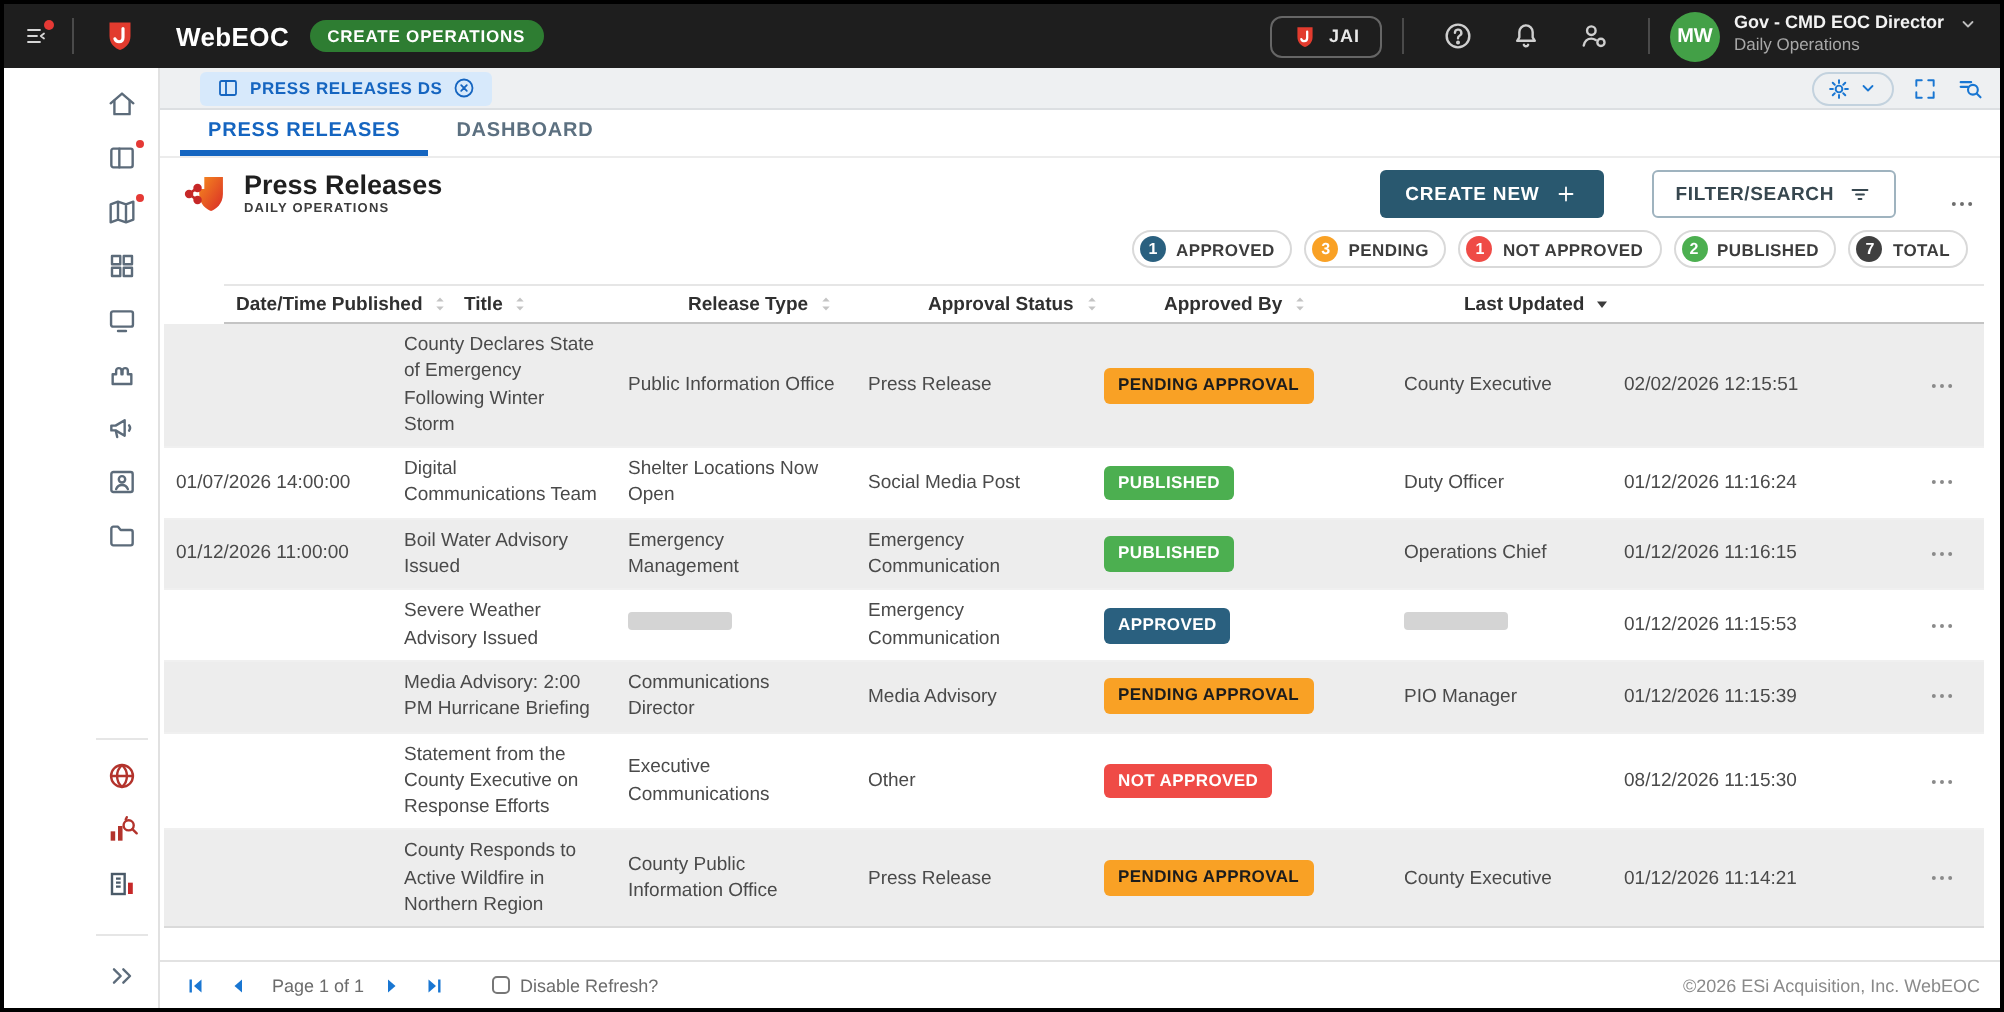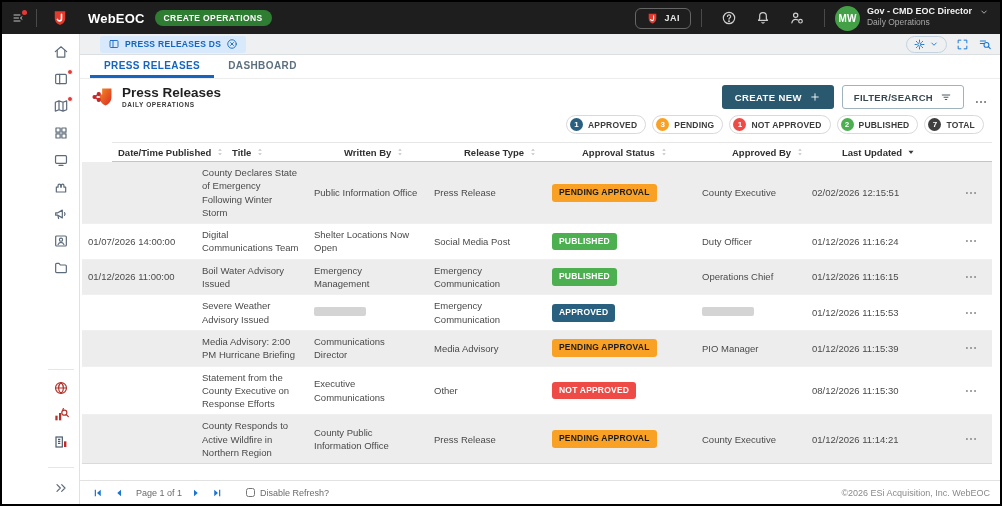--- a/index.html
+++ b/index.html
@@ -56,21 +56,21 @@
   
   .viewtabs { height:24px; flex:0 0 24px; background:#fff; border-bottom:1px solid #ececec; display:flex; align-items:stretch; padding-left:10px; }
   .vtab { display:flex; align-items:center; padding:0 14px; font-size:10px; font-weight:bold; letter-spacing:.4px; color:#5c7080; border-bottom:3px solid transparent; cursor:pointer; }
   .vtab.active { color:#1565c0; border-bottom-color:#1565c0; }
 
   
   .board-header { display:flex; align-items:center; padding:6px 12px 4px 12px; }
   .board-logo { width:27px; height:25px; margin-right:8px; }
   .bh-title { font-size:13.5px; font-weight:bold; color:#1f1f1f; line-height:1.1; }
   .bh-sub { font-size:6.5px; font-weight:bold; color:#3c3c3c; letter-spacing:.6px; }
-  .bh-right { margin-left:auto; display:flex; align-items:flex-end; gap:8px; }
+  .bh-right { margin-left:auto; display:flex; align-items:flex-end; gap:24px; }
   .btn-create { display:flex; align-items:center; gap:7px; background:#29586f; color:#fff; border:none; font-family:inherit; font-size:9.5px; font-weight:bold; letter-spacing:.4px; padding:6px 13px; border-radius:3px; cursor:pointer; }
   .btn-filter { display:flex; align-items:center; gap:7px; background:#fff; color:#37474f; border:1px solid #9fb3bf; font-family:inherit; font-size:9.5px; font-weight:bold; letter-spacing:.3px; padding:5px 11px; border-radius:3px; cursor:pointer; }
   .bh-more { color:#6d6d6d; margin-left:2px; cursor:pointer; }
 
   
   .badge-row { display:flex; justify-content:flex-end; align-items:center; gap:6px; padding:2px 16px 6px; }
   .pill { display:flex; align-items:center; gap:5px; border:1px solid #d9d9d9; border-radius:11px; background:#fff; padding:2px 8px 2px 3px; height:19px; cursor:pointer; }
   .pill .cnt { width:13px; height:13px; border-radius:50%; color:#fff; font-size:8px; font-weight:bold; display:flex; align-items:center; justify-content:center; }
   .pill .lbl { font-size:8.5px; font-weight:bold; color:#3c3c3c; letter-spacing:.2px; }
 
@@ -409,29 +409,20 @@
               <div class="th">
                 <span>Title</span>
                 <span class="icon s12">
                   <svg viewBox="0 0 24 24">
                     <path d="M8.3 9.5L12 5.5l3.7 4z" fill="#c4c4c4"></path>
                     <path d="M8.3 14.5l3.7 4 3.7-4z" fill="#c4c4c4"></path>
                   </svg>
                 </span>
               </div>
               <div class="th">
-                <span>Written By</span>
-                <span class="icon s12">
-                  <svg viewBox="0 0 24 24">
-                    <path d="M8.3 9.5L12 5.5l3.7 4z" fill="#c4c4c4"></path>
-                    <path d="M8.3 14.5l3.7 4 3.7-4z" fill="#c4c4c4"></path>
-                  </svg>
-                </span>
-              </div>
-              <div class="th">
                 <span>Release Type</span>
                 <span class="icon s12">
                   <svg viewBox="0 0 24 24">
                     <path d="M8.3 9.5L12 5.5l3.7 4z" fill="#c4c4c4"></path>
                     <path d="M8.3 14.5l3.7 4 3.7-4z" fill="#c4c4c4"></path>
                   </svg>
                 </span>
               </div>
               <div class="th">
                 <span>Approval Status</span>

